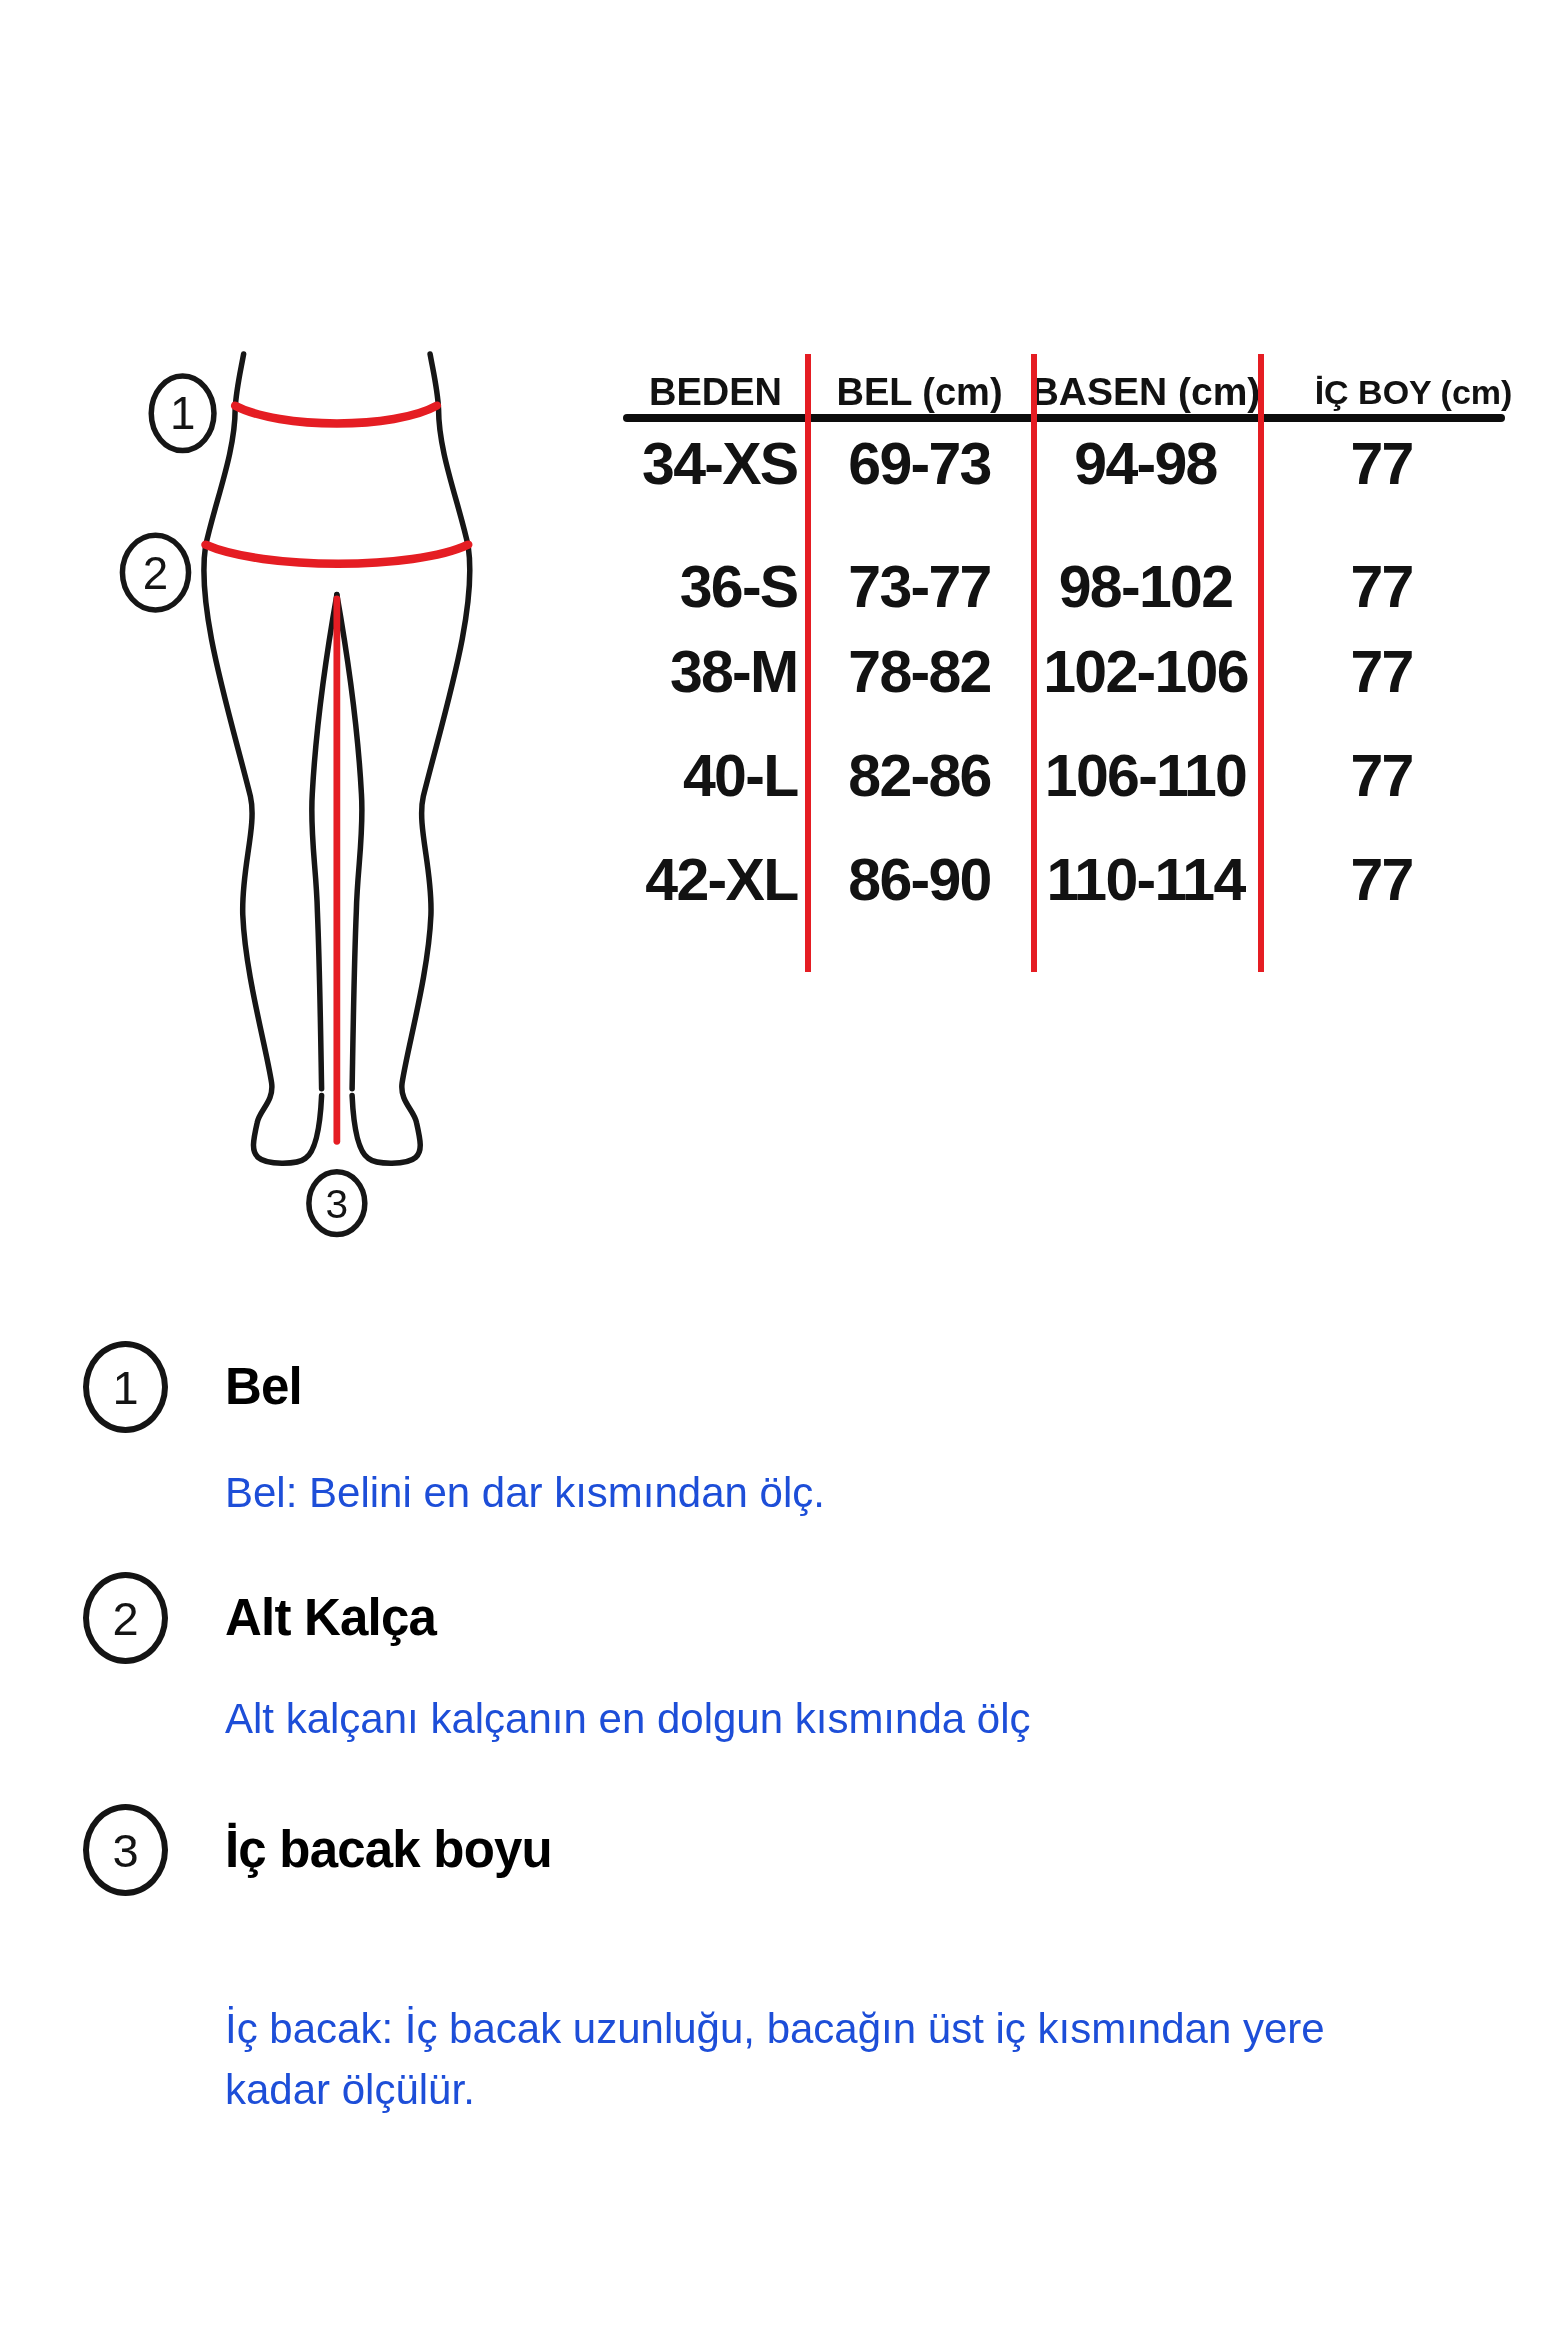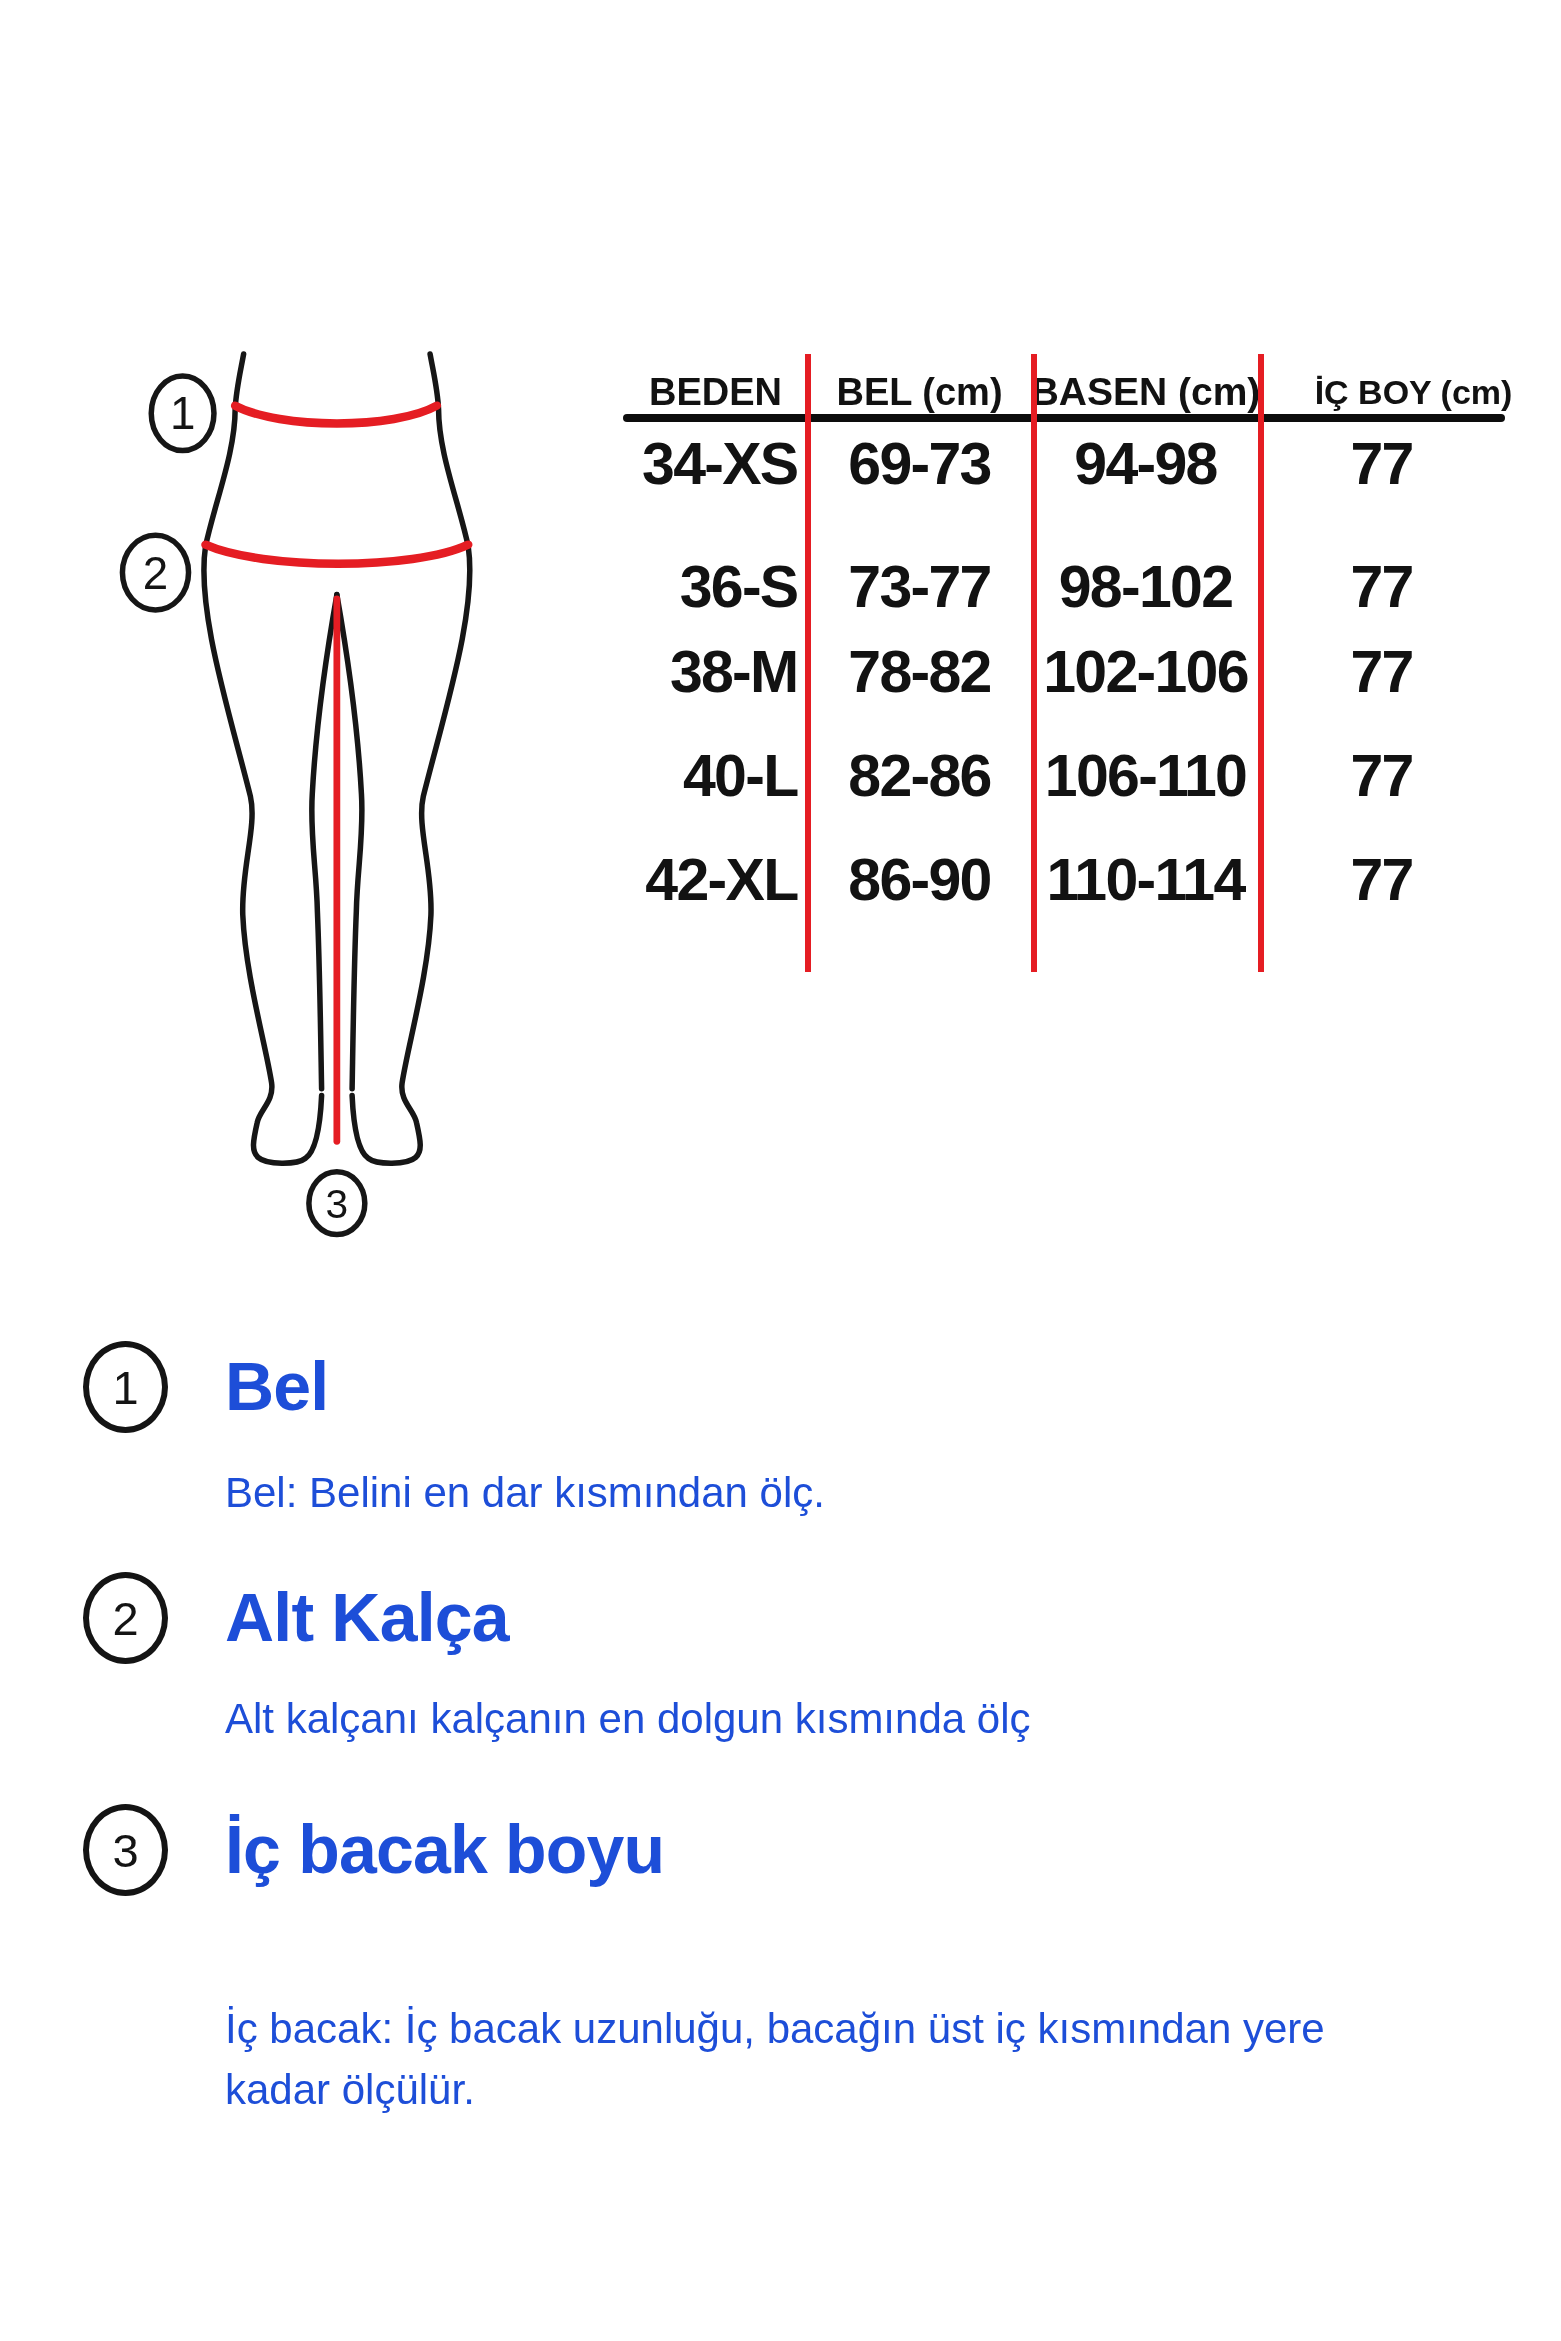--- a/index.html
+++ b/index.html
@@ -52,21 +52,21 @@
   .g-circle{
     position:absolute;left:83px;width:85px;height:92px;
     border:6px solid #141414;border-radius:50%;
     box-sizing:border-box;
     display:flex;align-items:center;justify-content:center;
     font-size:47px;font-weight:500;color:#141414;
     background:#ffffff;
   }
   .g-title{
     position:absolute;left:225px;height:93px;line-height:93px;
-    font-size:68px;font-weight:600;letter-spacing:-0.8px;color:#1d4ed8;
+    font-size:51px;font-weight:600;letter-spacing:-0.8px;color:#000000;
     white-space:nowrap;
   }
   .g-desc{
     position:absolute;left:225px;
     font-size:42px;font-weight:500;line-height:61px;color:#1d4ed8;
     white-space:nowrap;
   }
   .g-desc div{white-space:nowrap;}
 
   

